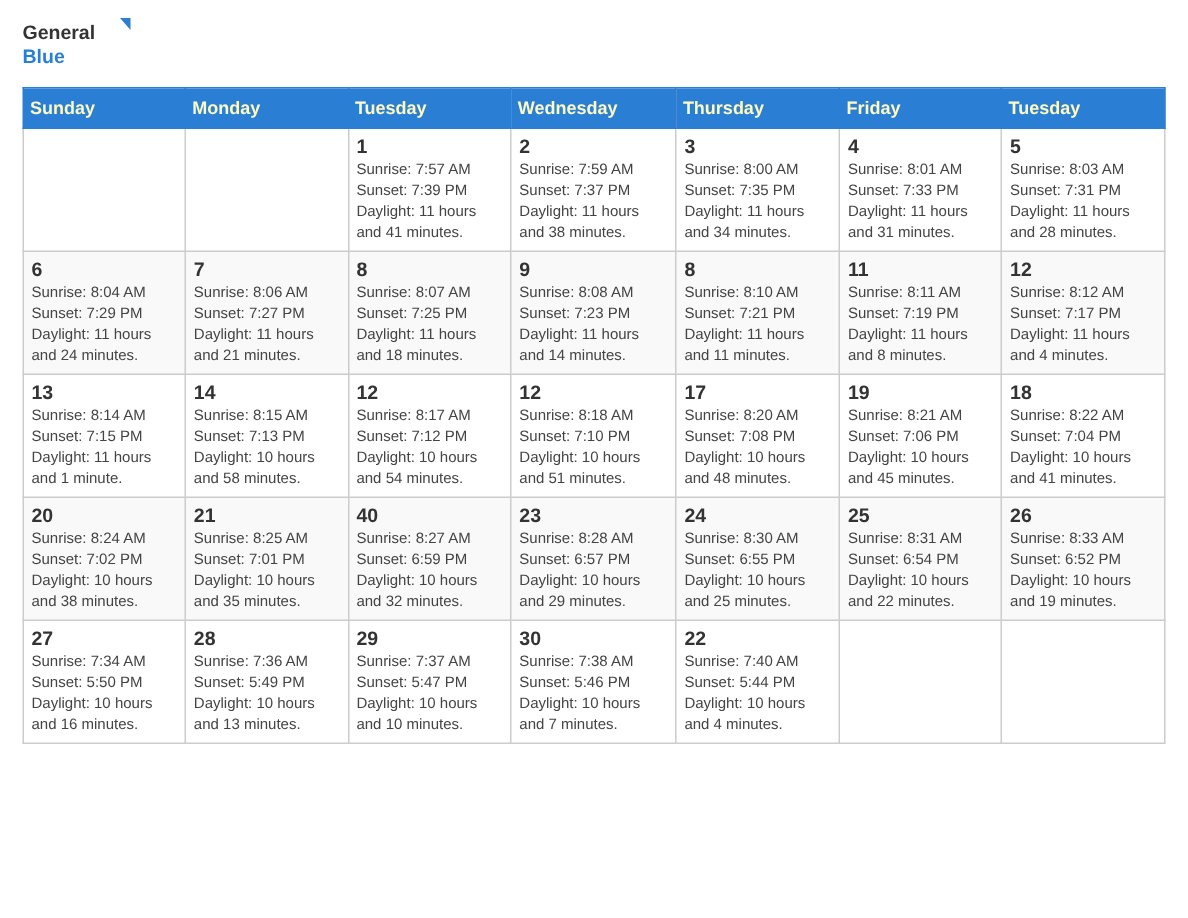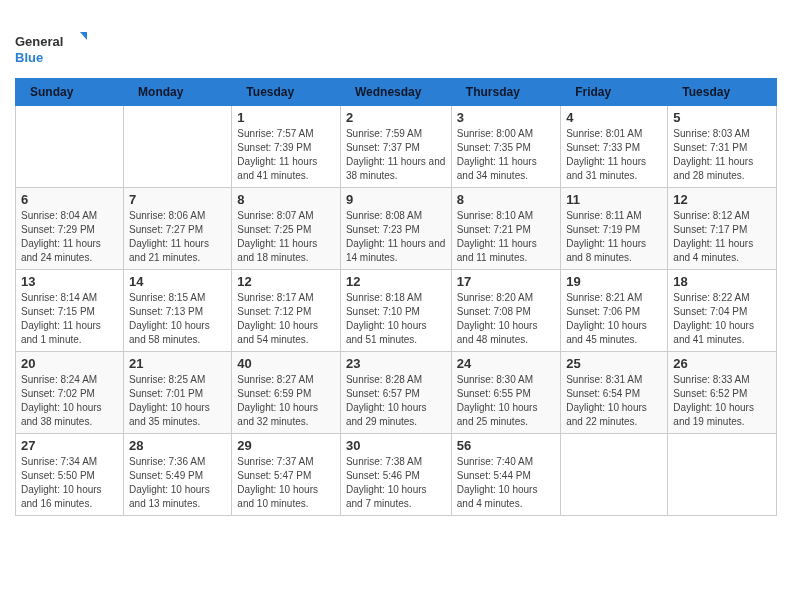--- a/index.html
+++ b/index.html
@@ -14,21 +14,20 @@
       width: 792px;
       min-height: 612px;
       background: #fff;
       padding: 10px 15px 15px 15px;
     }
     .header {
       display: flex;
       justify-content: space-between;
       align-items: flex-start;
       margin-bottom: 8px;
-      margin-top: 20px;
     }
     .logo-area {
       display: flex;
       align-items: center;
       gap: 4px;
     }
     .title-area {
       text-align: right;
     }
     .month-title {
@@ -42,23 +41,23 @@
       color: #555;
       margin-top: 2px;
     }
     .calendar-table {
       width: 100%;
       border-collapse: collapse;
       font-size: 10.5px;
     }
     .calendar-table thead tr th {
       background-color: #2a7fd4;
-      color: #0f172a;
+      color: #fef9c3;
       text-align: left;
-      padding: 6px 14px;
+      padding: 6px 4px;
       font-size: 12px;
       font-weight: bold;
       border: 1px solid #2a7fd4;
     }
     .calendar-table tbody tr td {
       border: 1px solid #ccc;
       vertical-align: top;
       padding: 4px 5px;
       width: 113px;
       min-height: 80px;
@@ -240,21 +239,21 @@
           </td>
           <td>
             <span class="day-number">29</span>
             <div class="day-info">Sunrise: 7:37 AM<br>Sunset: 5:47 PM<br>Daylight: 10 hours and 10 minutes.</div>
           </td>
           <td>
             <span class="day-number">30</span>
             <div class="day-info">Sunrise: 7:38 AM<br>Sunset: 5:46 PM<br>Daylight: 10 hours and 7 minutes.</div>
           </td>
           <td>
-            <span class="day-number">56</span>
+            <span class="day-number">22</span>
             <div class="day-info">Sunrise: 7:40 AM<br>Sunset: 5:44 PM<br>Daylight: 10 hours and 4 minutes.</div>
           </td>
           <td class="empty-cell"></td>
           <td class="empty-cell"></td>
         </tr>
       </tbody>
   </table>
 </div>
 
 </body></html>

